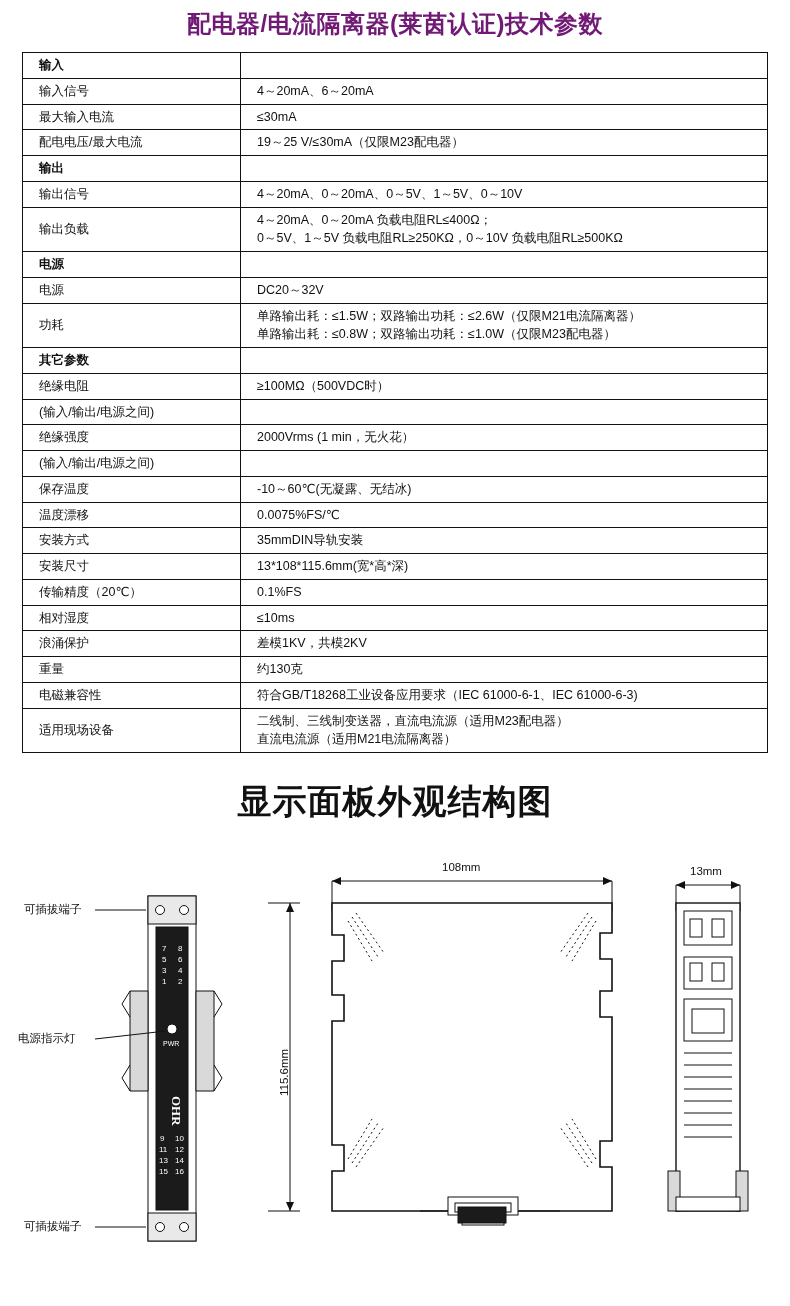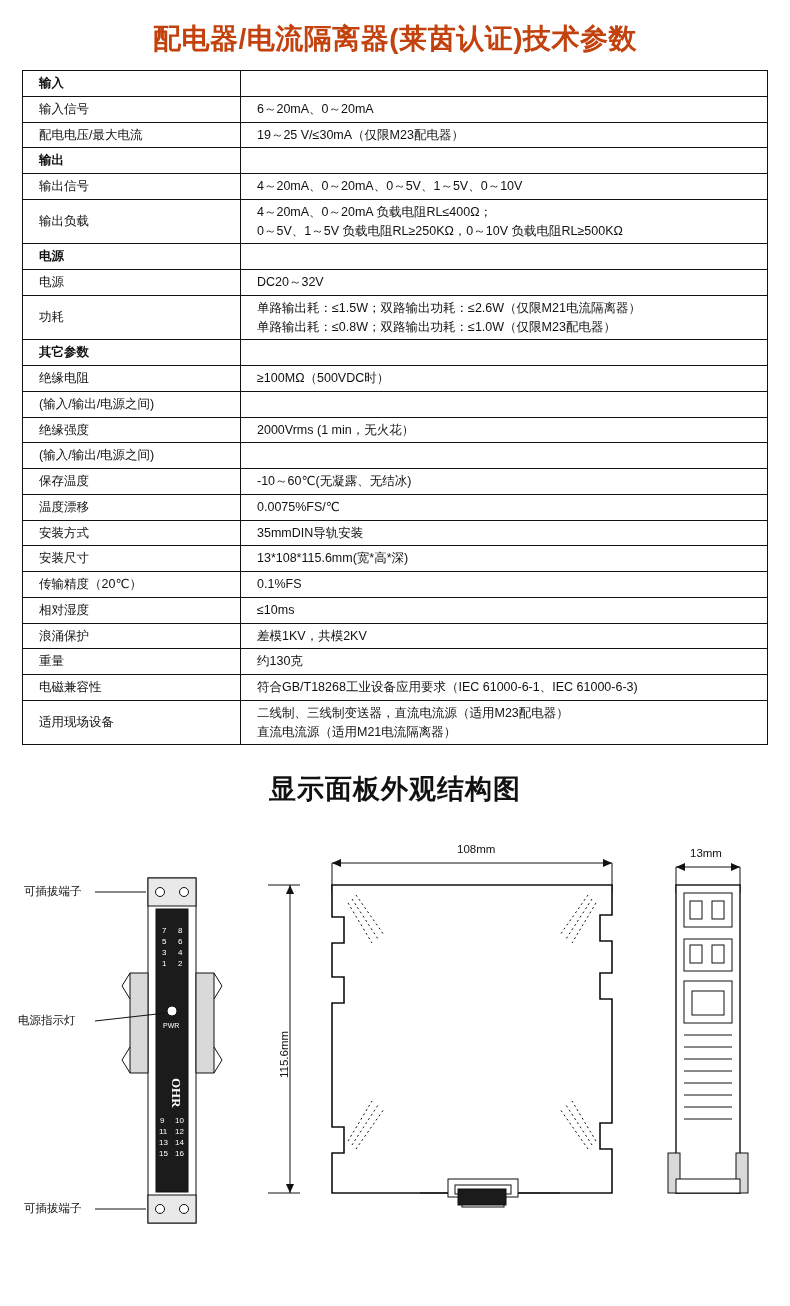--- a/index.html
+++ b/index.html
@@ -7,25 +7,25 @@
     width:790px;
     background:#ffffff;
     font-family:"Liberation Sans","DejaVu Sans",sans-serif;
     color:#111;
   }
   .page{width:790px;min-height:1306px;position:relative;overflow:hidden;}
 
   
   .main-title{
     text-align:center;
-    font-size:28px;
+    font-size:24px;
     font-weight:bold;
     letter-spacing:0.5px;
-    padding:20px 0 12px 0;
-    color:#c2410c;
+    padding:8px 0 12px 0;
+    color:#701a75;
   }
 
   
   .spec-wrap{padding:0 22px;}
   table.spec{
     width:100%;
     border-collapse:collapse;
     table-layout:fixed;
     font-size:12.5px;
   }
@@ -36,21 +36,21 @@
     line-height:1.5;
     height:17px;
   }
   td.c1{width:185px;}
   td.sect{font-weight:bold;}
   td.multi{line-height:1.6;}
 
   
   .sec2-title{
     text-align:center;
-    font-size:27px;
+    font-size:34px;
     font-weight:bold;
     padding:26px 0 10px 0;
     letter-spacing:1px;
   }
 
   
   .drawing{
     position:relative;
     height:420px;
     margin-top:6px;
@@ -86,21 +86,25 @@
   <div class="spec-wrap">
     <table class="spec">
       <tbody>
 
         <tr>
           <td class="c1 sect">输入</td>
           <td></td>
         </tr>
         <tr>
           <td class="c1">输入信号</td>
-          <td>6～20mA、0～20mA</td>
+          <td>4～20mA、6～20mA</td>
+        </tr>
+        <tr>
+          <td class="c1">最大输入电流</td>
+          <td>≤30mA</td>
         </tr>
         <tr>
           <td class="c1">配电电压/最大电流</td>
           <td>19～25 V/≤30mA（仅限M23配电器）</td>
         </tr>
 
         <tr>
           <td class="c1 sect">输出</td>
           <td></td>
         </tr>
@@ -332,18 +336,18 @@
       </g>
       <g fill="#ffffff" font-family="Liberation Serif, serif" font-size="13" font-weight="bold">
         <text x="172" y="255" transform="rotate(90 172 255)">OHR</text>
       </g>
     </svg>
 
     <div class="lbl" style="left:24px; top:61px;">可插拔端子</div>
     <div class="lbl" style="left:24px; top:378px;">可插拔端子</div>
     <div class="lbl" style="left:18px; top:190px;">电源指示灯</div>
 
-    <div class="dimtxt" style="left:457px; top:20px;">108mm</div>
+    <div class="dimtxt" style="left:442px; top:20px;">108mm</div>
     <div class="dimtxt" style="left:690px; top:24px;">13mm</div>
     <div class="vert" style="left:278px; top:255px;">115.6mm</div>
   </div>
 
 </div>
 
 </body></html>

